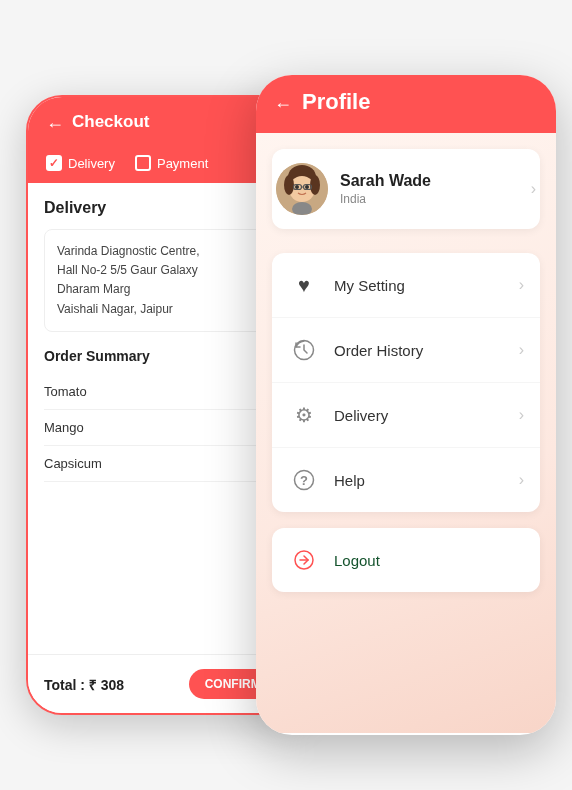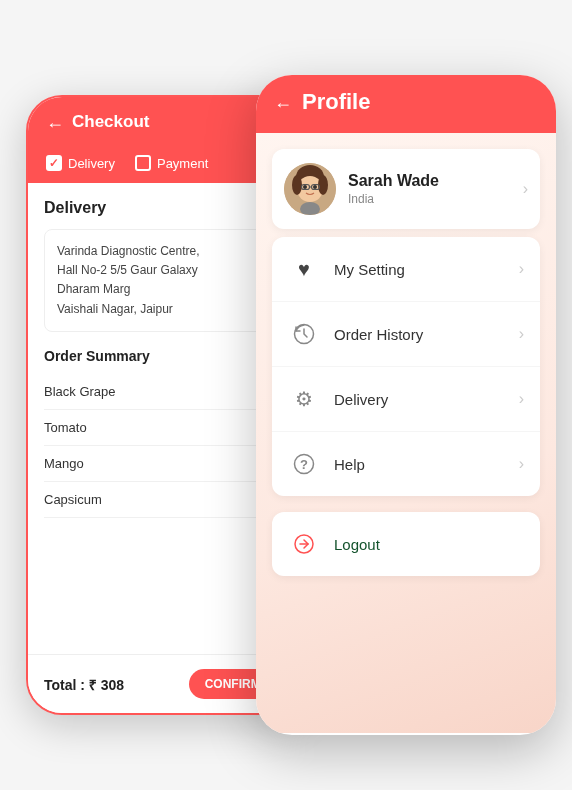--- a/index.html
+++ b/index.html
@@ -190,25 +190,25 @@
 
     .profile-body {
       background: linear-gradient(160deg, #fff5f0 0%, #fde8e0 60%, #f8d5c8 100%);
       min-height: calc(100% - 60px);
       padding: 16px;
     }
 
     .user-card {
       background: #fff;
       border-radius: 12px;
-      padding: 14px 12px;
+      padding: 14px 4px;
       display: flex;
       align-items: center;
       justify-content: space-between;
-      margin-bottom: 8px;
+      margin-bottom: 24px;
       box-shadow: 0 2px 8px rgba(0,0,0,0.06);
     }
     .user-info {
       display: flex;
       align-items: center;
       gap: 12px;
     }
     .avatar {
       width: 52px;
       height: 52px;
@@ -346,24 +346,20 @@
           <span>Varinda Diagnostic Centre,</span><br>
           <span>Hall No-2 5/5 Gaur Galaxy</span><br>
           <span>Dharam Marg</span><br>
           <span>Vaishali Nagar, Jaipur</span>
         </p>
       </div>
 
       <div class="order-summary">
         <h3>Order Summary</h3>
 
-        <div class="order-item">
-          <span>Black Grape</span>
-          <span class="qty">Qty: 1</span>
-        </div>
         <div class="order-item">
           <span>Tomato</span>
           <span class="qty">Qty: 2</span>
         </div>
         <div class="order-item">
           <span>Mango</span>
           <span class="qty">Qty: 1</span>
         </div>
         <div class="order-item">
           <span>Capsicum</span>

